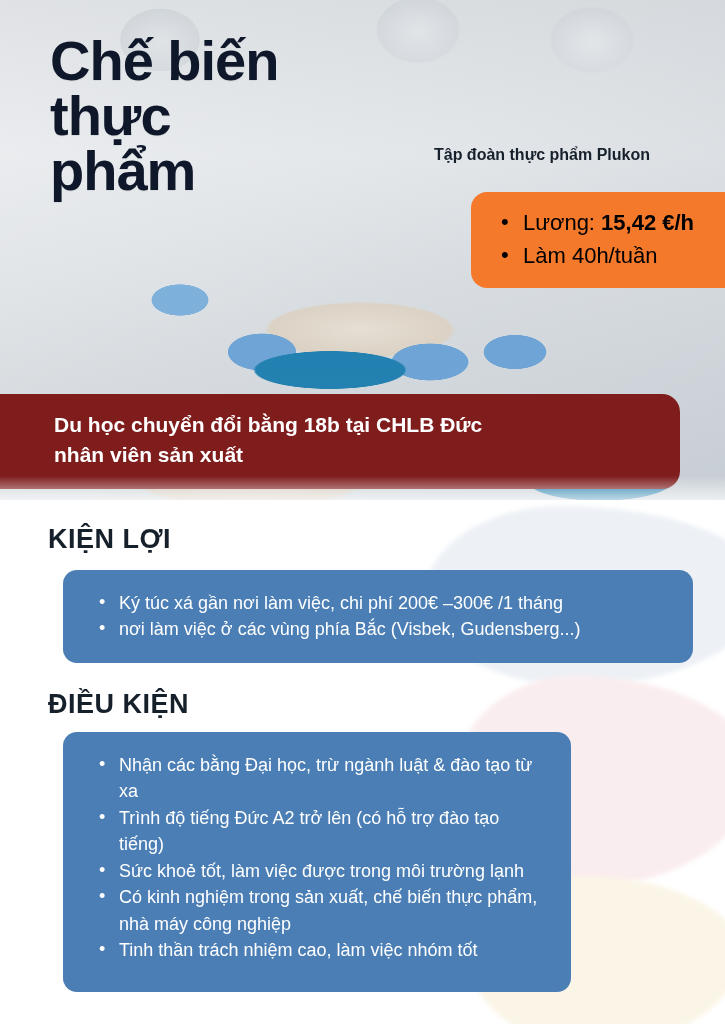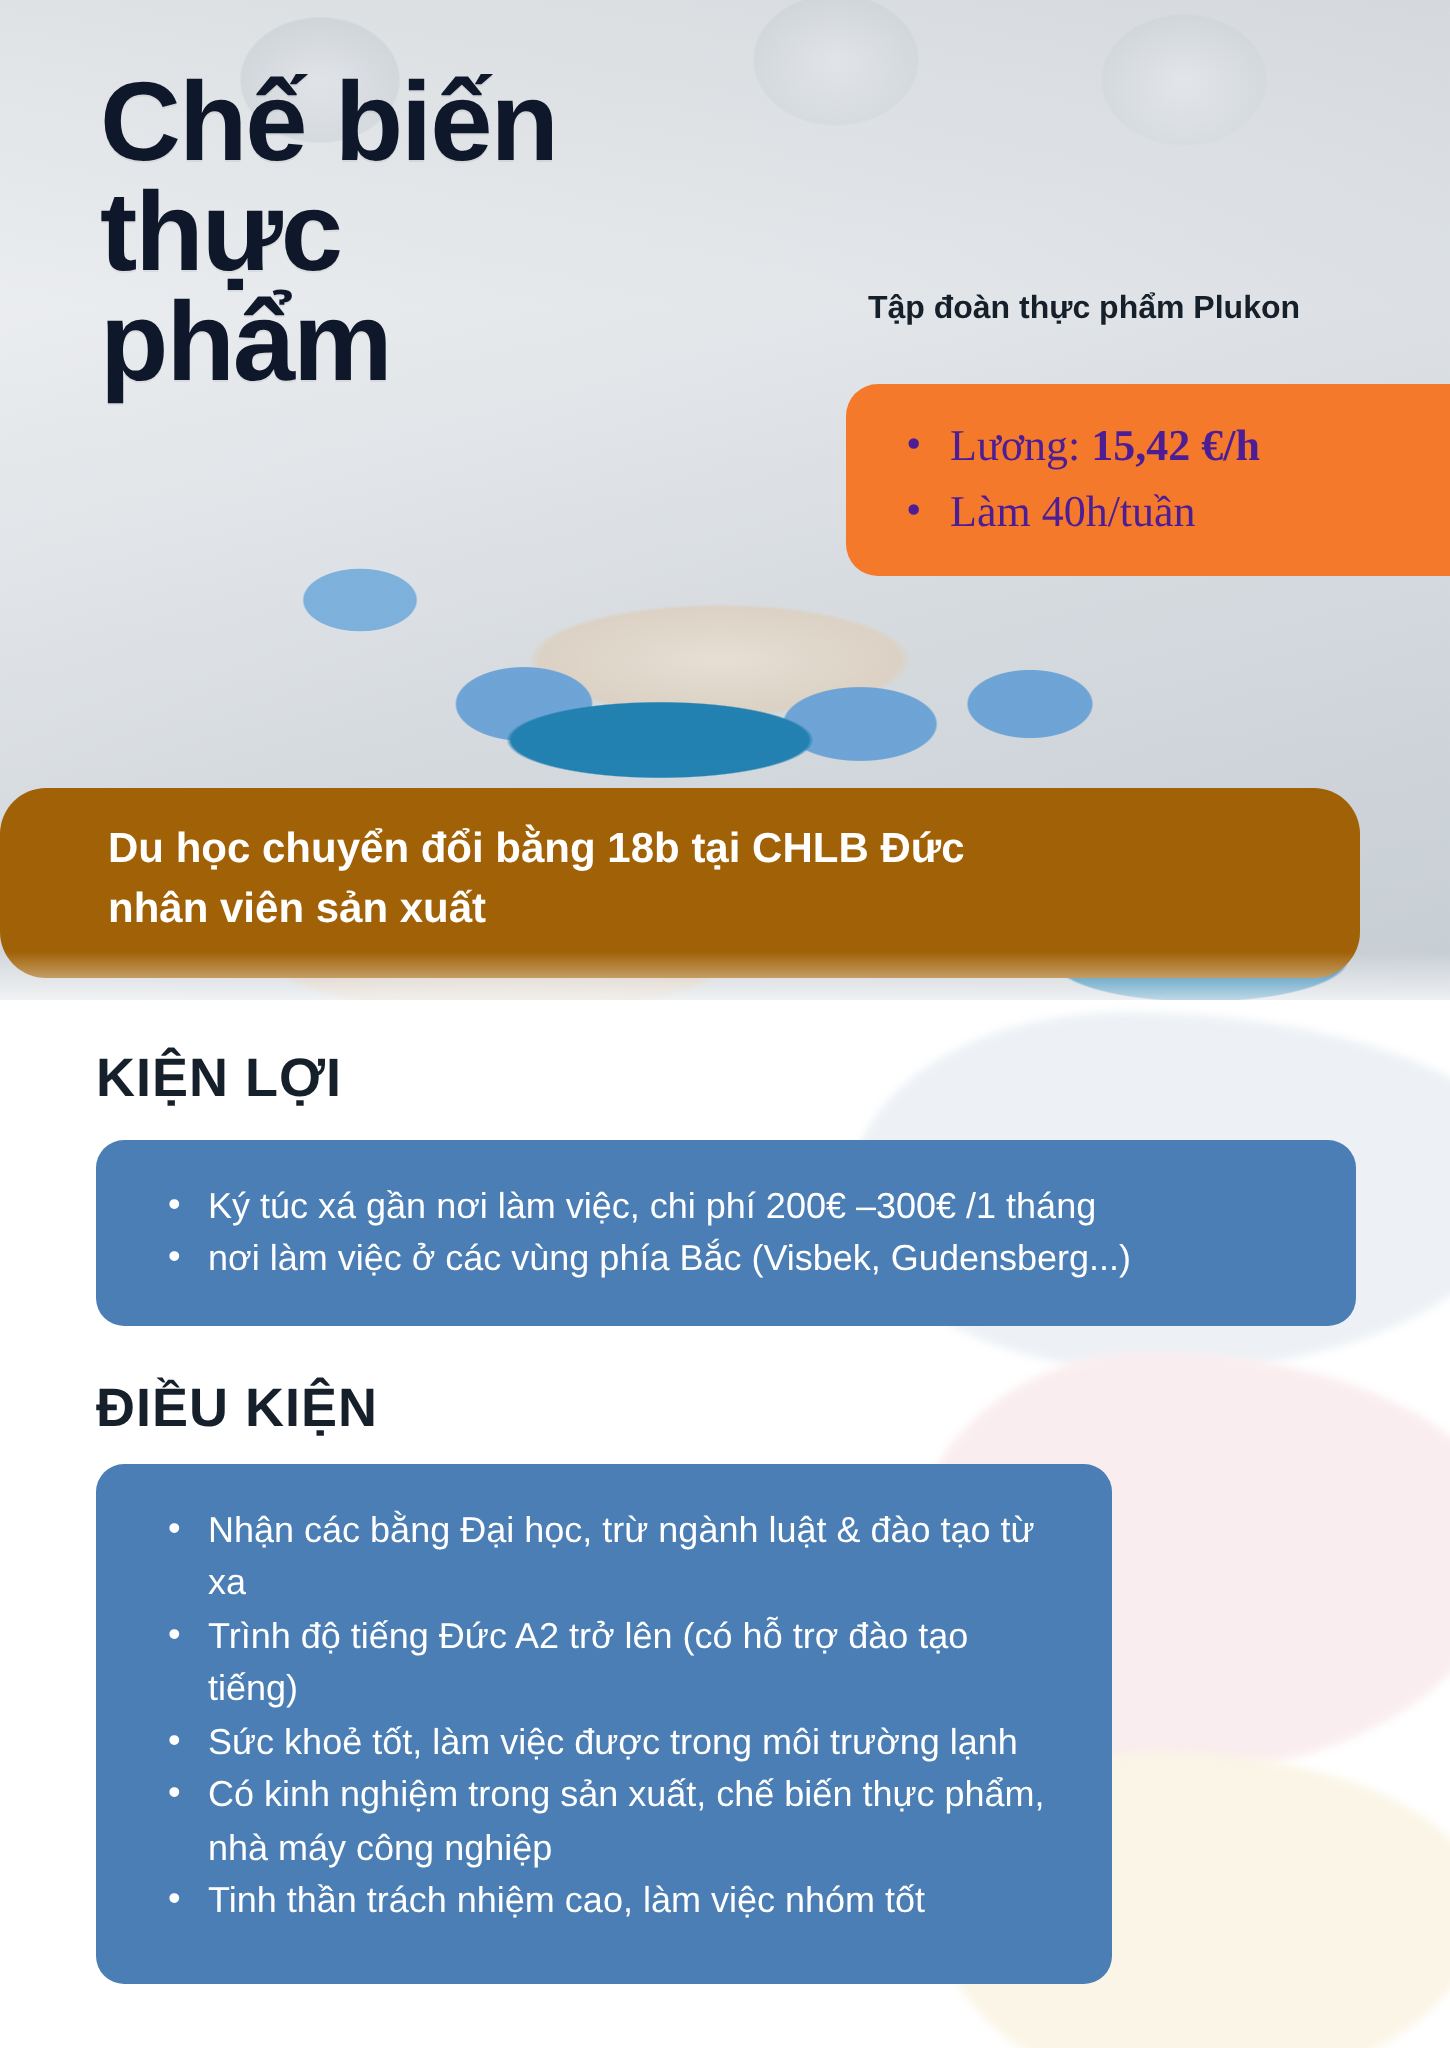--- a/index.html
+++ b/index.html
@@ -91,27 +91,26 @@
     color: #16202b;
     font-size: 16px;
     font-weight: 700;
   }
 
   
   .salary-box {
     position: absolute;
     right: 0;
     top: 192px;
-    width: 302px;
+    width: 254px;
     background: #F4792B;
     border-top-left-radius: 16px;
     border-bottom-left-radius: 16px;
     padding: 14px 18px 16px 30px;
-    color: #4c1d95;
-    font-family: Liberation Serif, serif;
+    color: #000000;
   }
   .salary-box ul { list-style: none; }
   .salary-box li {
     position: relative;
     font-size: 22px;
     line-height: 1.5;
     padding-left: 22px;
     white-space: nowrap;
   }
   .salary-box li::before {
@@ -121,26 +120,25 @@
     font-size: 22px;
   }
   .salary-box b { font-weight: 700; }
 
   
   .ribbon {
     position: absolute;
     left: 0;
     top: 394px;
     width: 680px;
-    background: #a16207;
+    background: #7f1d1d;
     border-top-right-radius: 18px;
     border-bottom-right-radius: 18px;
     padding: 16px 26px 18px 54px;
     color: #ffffff;
-    border-radius: 23px;
   }
   .ribbon div {
     font-size: 21px;
     font-weight: 700;
     line-height: 1.45;
   }
 
   
   .lower {
     position: absolute;
@@ -178,20 +176,21 @@
   }
   #t-benefits { top: 24px; }
   #t-conditions { top: 189px; }
 
   .blue-card {
     position: absolute;
     background: #4A7EB5;
     border-radius: 14px;
     color: #ffffff;
     padding: 20px 24px 20px 34px;
+    margin-left: 15px;
   }
   .blue-card ul { list-style: none; }
   .blue-card li {
     position: relative;
     padding-left: 22px;
     font-size: 18px;
     line-height: 1.47;
   }
   .blue-card li::before {
     content: "•";

